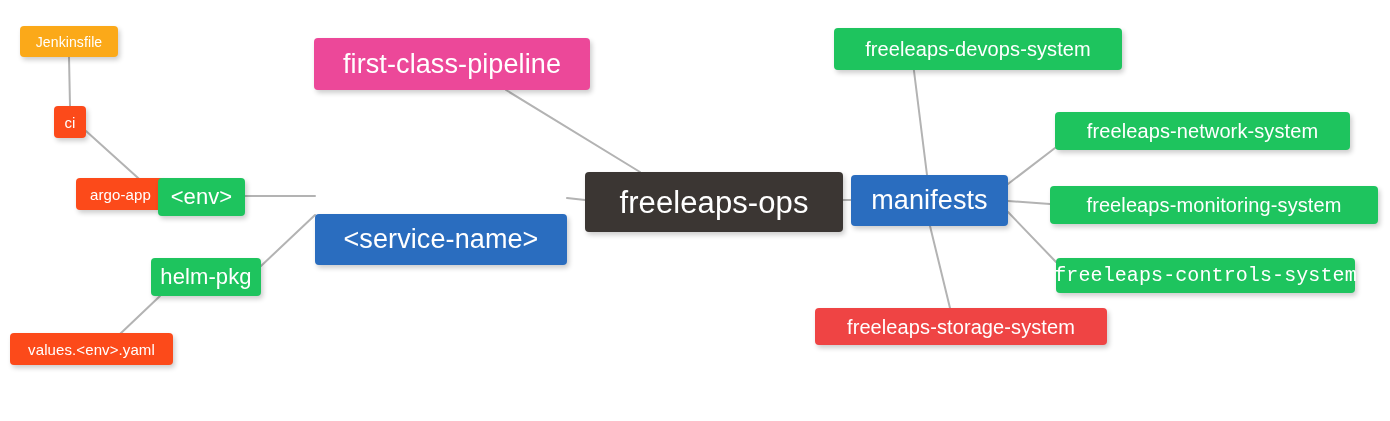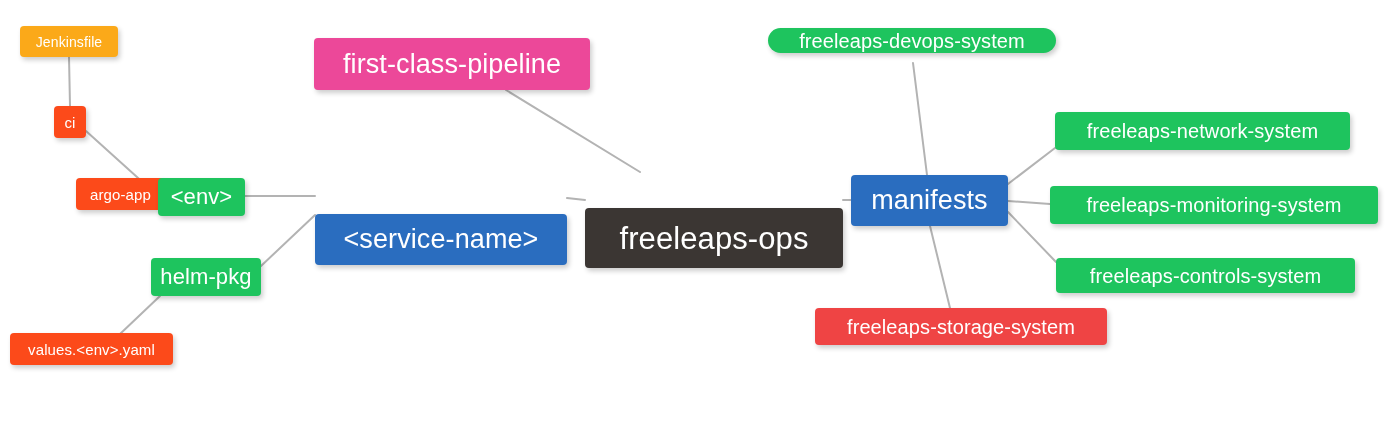--- a/index.html
+++ b/index.html
@@ -44,21 +44,20 @@
     white-space: nowrap;
     box-shadow: 2px 3px 5px rgba(0, 0, 0, 0.20);
     letter-spacing: 0.1px;
     line-height: 1;
     user-select: none;
   }
   
   .tier-root {
     font-size: 31px;
     padding: 0 14px;
-    margin-top: 36px;
   }
   .tier-primary {
     font-size: 27px;
     padding: 0 18px;
   }
   .tier-branch {
     font-size: 22px;
     padding: 0 6px;
   }
   .tier-leaf {
@@ -98,19 +97,19 @@
       <div class="mm-node tier-tiny" style="left: 20px; top: 26px; width: 98px; height: 31px; background: rgb(251, 169, 25);">Jenkinsfile</div>
       <div class="mm-node tier-small" style="left: 54px; top: 106px; width: 32px; height: 32px; background: rgb(252, 74, 26);">ci</div>
       <div class="mm-node tier-small" style="left: 32px; top: 178px; width: 89px; height: 32px; background: rgb(252, 74, 26); margin-left: 44px;">argo-app</div>
       <div class="mm-node tier-branch" style="left: 158px; top: 178px; width: 87px; height: 38px; background: rgb(30, 196, 94);">&lt;env&gt;</div>
       <div class="mm-node tier-branch" style="left: 151px; top: 258px; width: 110px; height: 38px; background: rgb(30, 196, 94);">helm-pkg</div>
       <div class="mm-node tier-small" style="left: 10px; top: 333px; width: 163px; height: 32px; background: rgb(252, 74, 26);">values.&lt;env&gt;.yaml</div>
       <div class="mm-node tier-primary" style="left: 314px; top: 38px; width: 276px; height: 52px; background: #ec4899;">first-class-pipeline</div>
       <div class="mm-node tier-primary" style="left: 315px; top: 170px; width: 252px; height: 51px; background: rgb(42, 109, 191); margin-top: 44px;">&lt;service-name&gt;</div>
       <div class="mm-node tier-root" style="left: 585px; top: 172px; width: 258px; height: 60px; background: rgb(59, 54, 51);">freeleaps-ops</div>
       <div class="mm-node tier-primary" style="left: 851px; top: 175px; width: 157px; height: 51px; background: rgb(42, 109, 191);">manifests</div>
-      <div class="mm-node tier-leaf" style="left: 768px; top: 28px; width: 288px; height: 25px; background: rgb(30, 196, 94); border-radius: 14px;">freeleaps-devops-system</div>
+      <div class="mm-node tier-leaf" style="left: 834px; top: 28px; width: 288px; height: 42px; background: rgb(30, 196, 94);">freeleaps-devops-system</div>
       <div class="mm-node tier-leaf" style="left: 1055px; top: 112px; width: 295px; height: 38px; background: rgb(30, 196, 94);">freeleaps-network-system</div>
       <div class="mm-node tier-leaf" style="left: 1050px; top: 186px; width: 328px; height: 38px; background: rgb(30, 196, 94);">freeleaps-monitoring-system</div>
-      <div class="mm-node tier-leaf" style="left: 1056px; top: 258px; width: 299px; height: 35px; background: rgb(30, 196, 94);">freeleaps-controls-system</div>
+      <div class="mm-node tier-leaf" style="left: 1056px; top: 258px; width: 299px; height: 35px; background: rgb(30, 196, 94); font-family: Liberation Mono, monospace;">freeleaps-controls-system</div>
       <div class="mm-node tier-leaf" style="left: 815px; top: 308px; width: 292px; height: 37px; background: #ef4444;">freeleaps-storage-system</div>
     </div>
 </div>
 
 </body></html>

